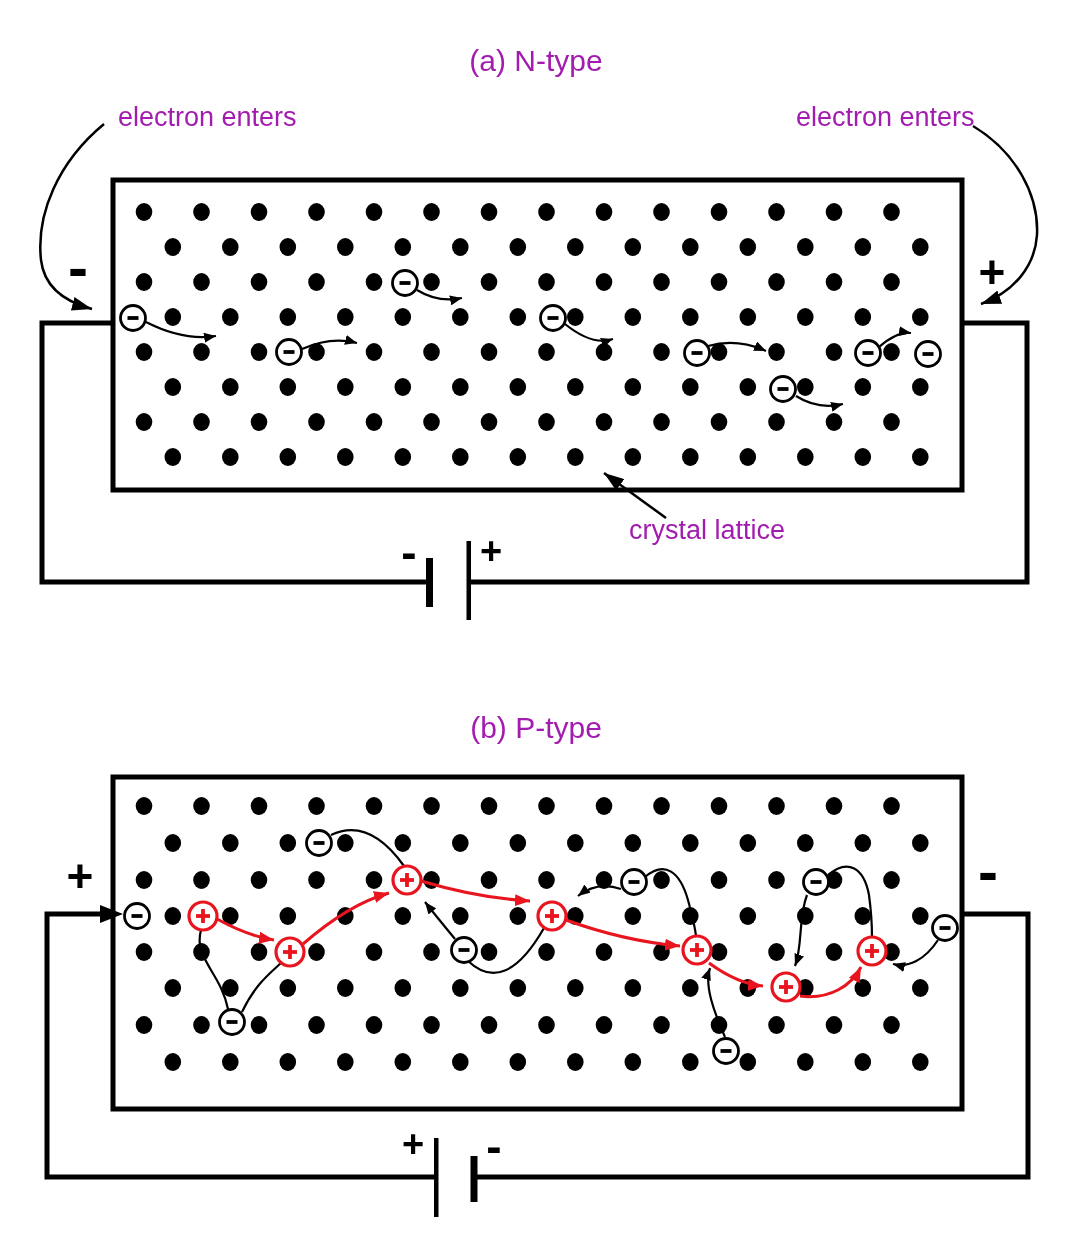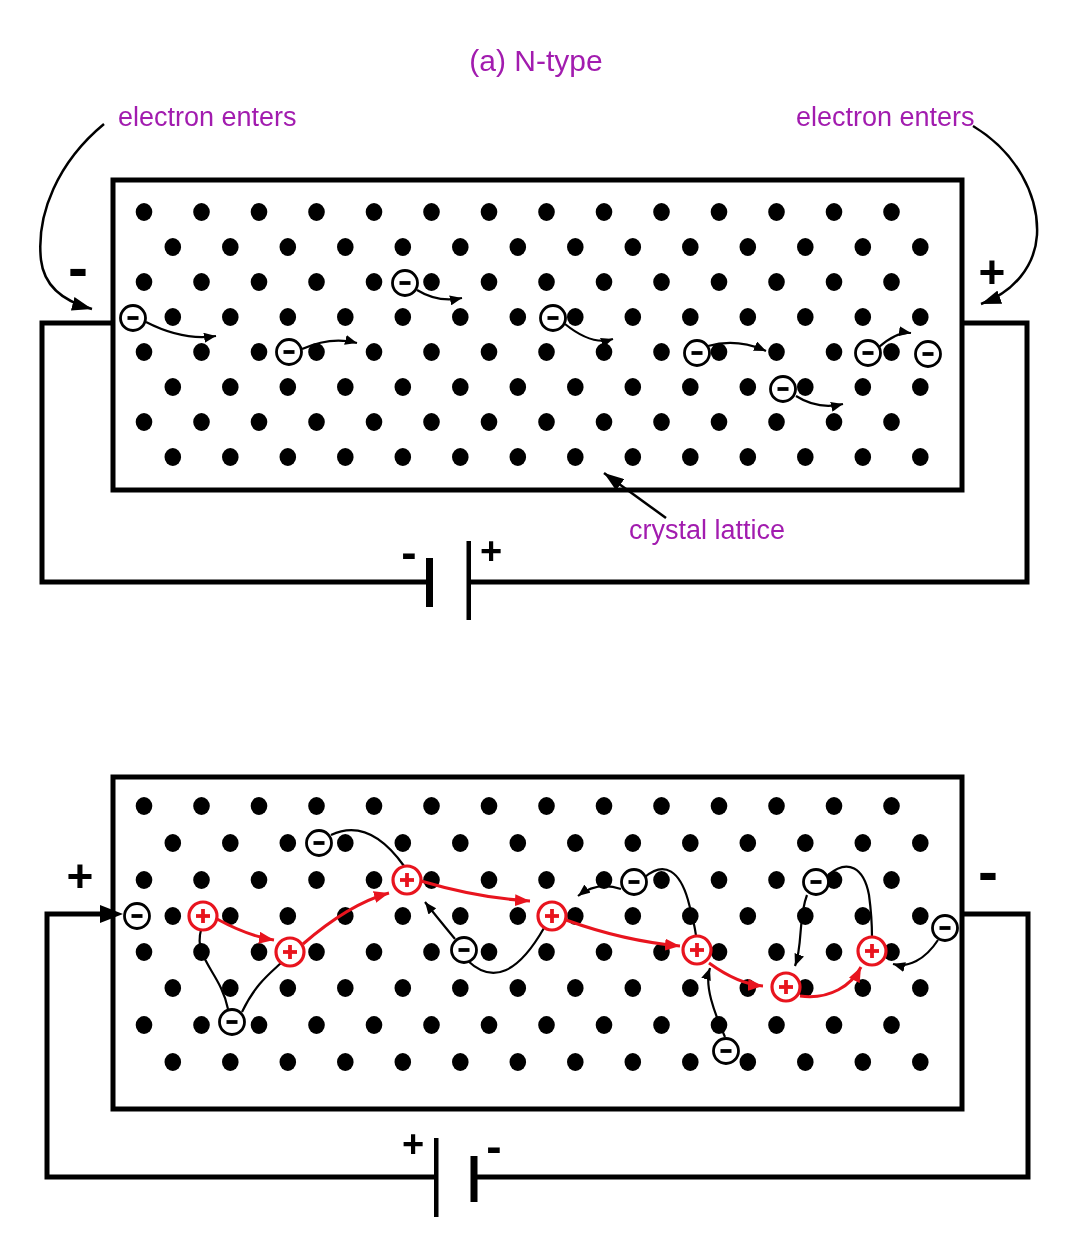--- a/index.html
+++ b/index.html
@@ -404,13 +404,14 @@
         <text x="988" y="871" font-size="60" font-weight="bold" text-anchor="middle" dominant-baseline="central" fill="#000000" font-family="&quot;Liberation Sans&quot;, sans-serif">-</text>
         <text x="413" y="1144" font-size="38" font-weight="bold" text-anchor="middle" dominant-baseline="central" fill="#000000" font-family="&quot;Liberation Sans&quot;, sans-serif">+</text>
         <text x="494" y="1146" font-size="46" font-weight="bold" text-anchor="middle" dominant-baseline="central" fill="#000000" font-family="&quot;Liberation Sans&quot;, sans-serif">-</text>
       </g>
     </svg>
 
   <div class="lbl title" id="title-a">(a) N-type</div>
   <div class="lbl" id="lbl-enter">electron enters</div>
   <div class="lbl" id="lbl-exit">electron enters</div>
   <div class="lbl" id="lbl-lattice">crystal lattice</div>
+  <div class="lbl title" id="title-b">(b) P-type</div>
 </div>
 
 </body></html>

